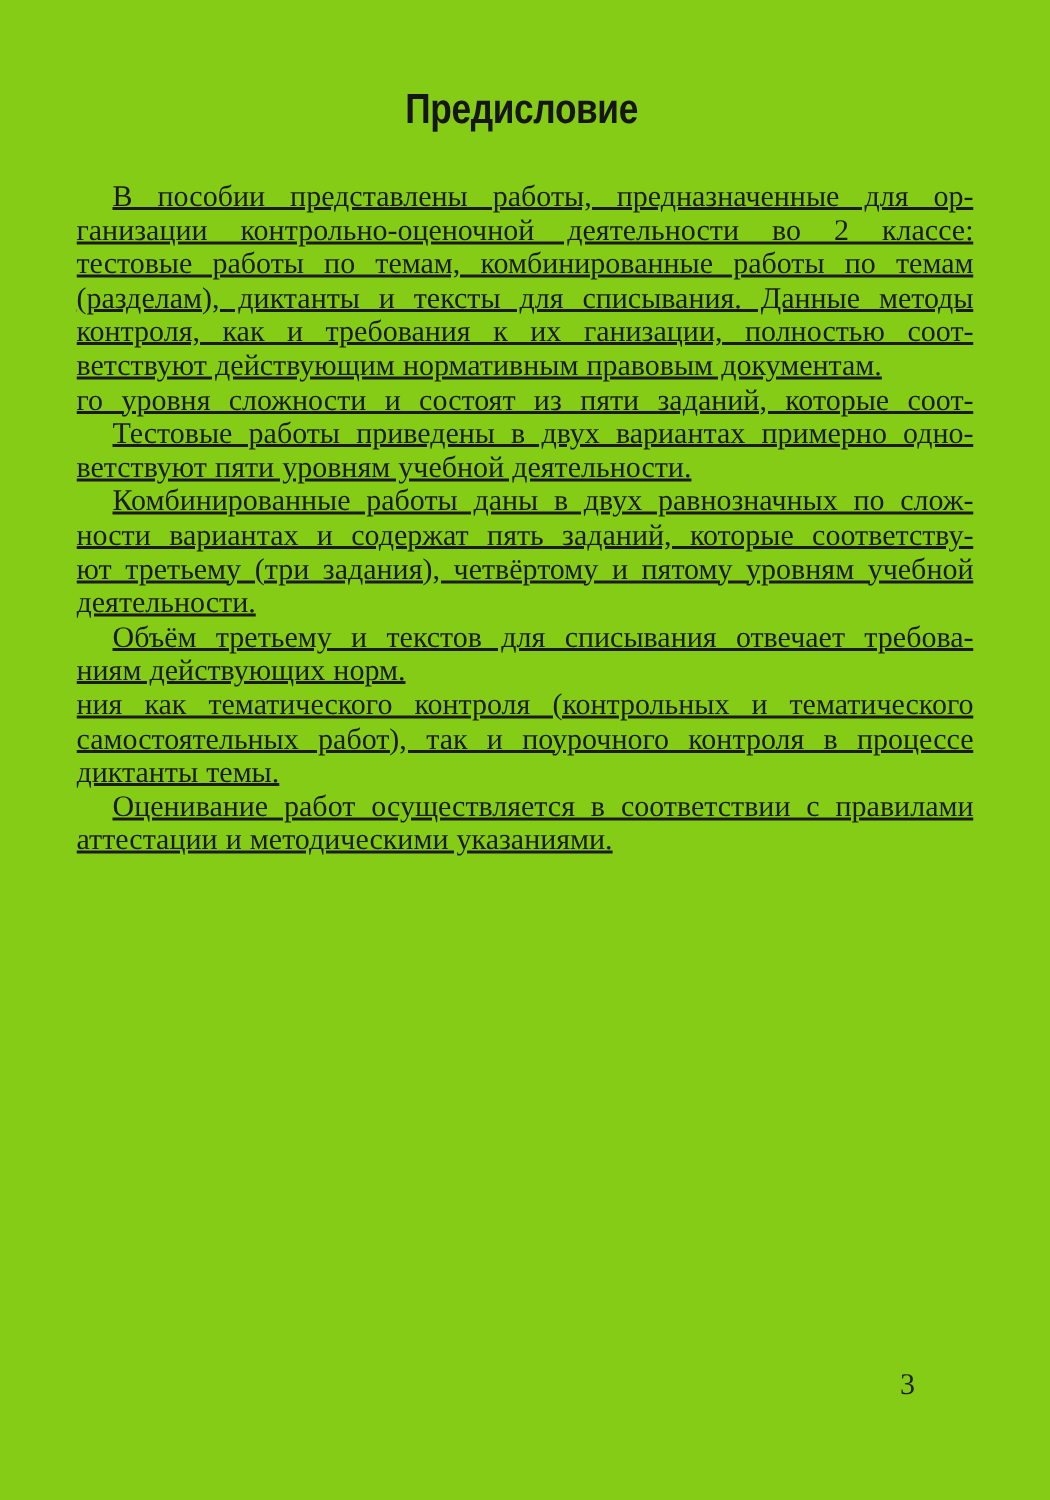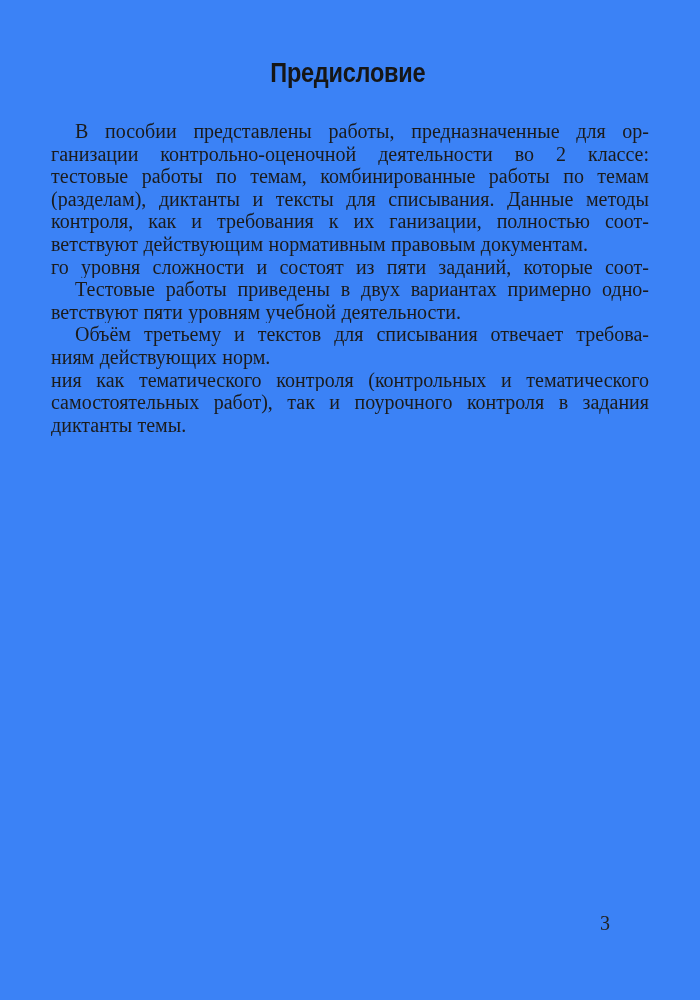--- a/index.html
+++ b/index.html
@@ -11,21 +11,21 @@
     height: 1000px;
     position: relative;
     background: #ffffff;
     overflow: hidden;
     font-family: "Liberation Serif", "DejaVu Serif", serif;
     color: #1b1b1b;
   }
   .page {
     position: absolute;
     inset: 0;
-    background: #3b82f6;
+    background: #84cc16;
   }
   .title {
     position: absolute;
     top: 58px;
     left: 0;
     width: 700px;
     margin: 0;
     text-align: center;
     font-family: "Liberation Sans", "DejaVu Sans", sans-serif;
     font-weight: bold;
@@ -38,20 +38,21 @@
   }
   .body-text {
     position: absolute;
     top: 120px;
     left: 51px;
     width: 598px;
   }
   .paragraph {
     margin: 0;
     padding: 0;
+    text-decoration: underline;
   }
   .text-line {
     font-size: 20px;
     line-height: 22.6px;
     height: 22.6px;
     text-align: justify;
     text-align-last: justify;
     word-spacing: 0.02em;
     white-space: normal;
     hyphens: none;
@@ -89,24 +90,34 @@
         <div class="text-line">(разделам), диктанты и тексты для списывания. Данные методы</div>
         <div class="text-line">контроля, как и требования к их ганизации, полностью соот-</div>
         <div class="text-line last-line">ветствуют действующим нормативным правовым документам.</div>
       </div>
       <div class="paragraph">
         <div class="text-line">го уровня сложности и состоят из пяти заданий, которые соот-</div>
         <div class="text-line first-line">Тестовые работы приведены в двух вариантах примерно одно-</div>
         <div class="text-line last-line">ветствуют пяти уровням учебной деятельности.</div>
       </div>
       <div class="paragraph">
+        <div class="text-line first-line">Комбинированные работы даны в двух равнозначных по слож-</div>
+        <div class="text-line">ности вариантах и содержат пять заданий, которые соответству-</div>
+        <div class="text-line">ют третьему (три задания), четвёртому и пятому уровням учебной</div>
+        <div class="text-line last-line">деятельности.</div>
+      </div>
+      <div class="paragraph">
         <div class="text-line first-line">Объём третьему и текстов для списывания отвечает требова-</div>
         <div class="text-line last-line">ниям действующих норм.</div>
       </div>
       <div class="paragraph">
         <div class="text-line">ния как тематического контроля (контрольных и тематического</div>
-        <div class="text-line">самостоятельных работ), так и поурочного контроля в задания</div>
+        <div class="text-line">самостоятельных работ), так и поурочного контроля в процессе</div>
         <div class="text-line last-line">диктанты темы.</div>
+      </div>
+      <div class="paragraph">
+        <div class="text-line first-line">Оценивание работ осуществляется в соответствии с правилами</div>
+        <div class="text-line last-line">аттестации и методическими указаниями.</div>
       </div>
     </div>
 
   <div class="page-number">3</div>
 </div>
 
 </body></html>

